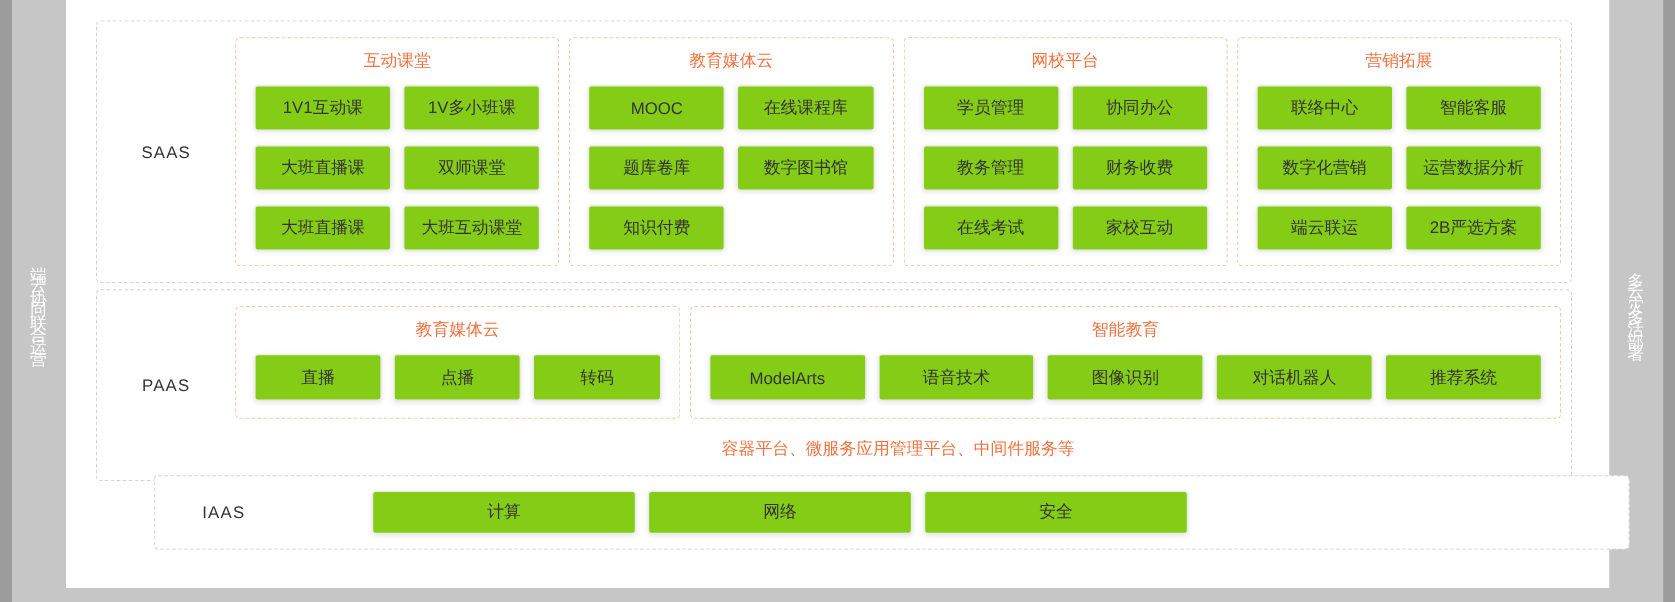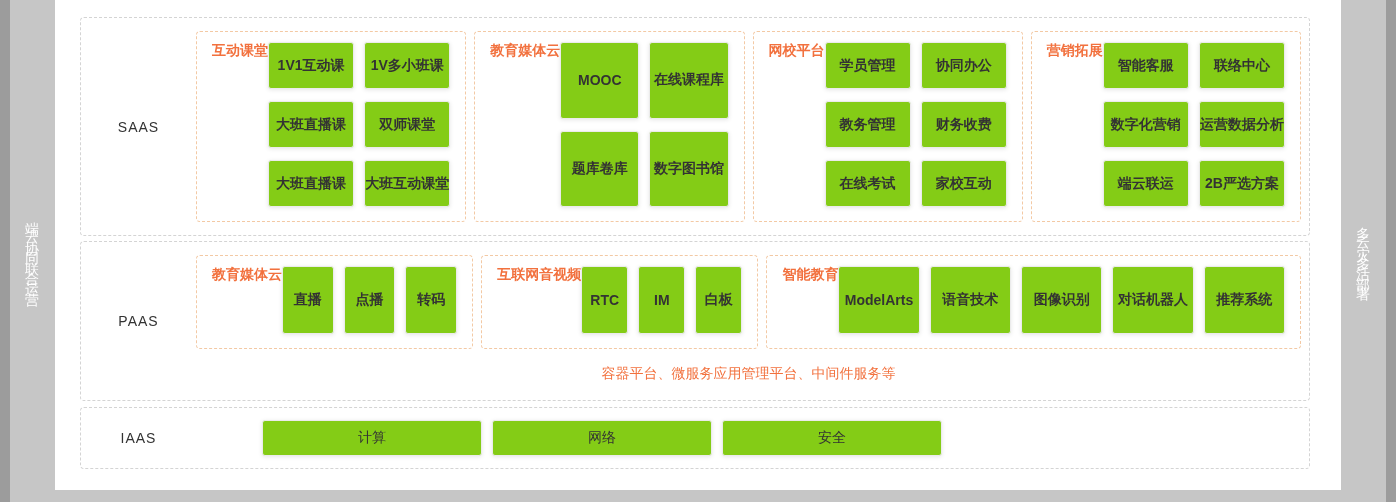--- a/index.html
+++ b/index.html
@@ -33,44 +33,43 @@
     background:#ffffff;
   }
 
   .layer {
     position:absolute; left:25px; width:1230px;
     border:1px dashed #d4d4d4; border-radius:4px;
     display:flex; background:#ffffff;
   }
   .layer.saas { top:17px; height:219px; }
   .layer.paas { top:241px; height:160px; }
-  .layer.iaas { top:407px; height:62px; }
+  .layer.iaas { top:396px; height:62px;margin-left:48px; }
 
   .layer-label {
     width:115px; flex:0 0 115px;
     display:flex; align-items:center; justify-content:center;
     font-size:14px; color:#333333; letter-spacing:1px;
   }
   .layer-body { flex:1; display:flex; flex-direction:column; min-width:0; }
 
   .groups-row {
     display:flex; gap:8px;
     padding:13px 8px 0 0;
     flex:0 0 auto;
   }
   .layer.saas .groups-row { height:100%; padding-bottom:13px; }
   .layer.paas .groups-row { height:107px; }
 
   .group {
     border:1px dashed #f3c9a4; border-radius:4px;
     padding:10px 15px 14px;
-    display:flex; flex-direction:row;
+    display:flex; flex-direction:column;
     flex:1 1 0; min-width:0;
     background:#ffffff;
-    font-weight:bold;
   }
   .group.wide { flex:2.05 1 0; }
 
   .group-title {
     text-align:center; color:#f2713e; font-size:14px;
     margin-bottom:11px; flex:0 0 auto;
   }
 
   .group-grid { display:grid; gap:12px 10px; flex:1; }
   .cols-2 { grid-template-columns:repeat(2,1fr); }
@@ -131,40 +130,41 @@
           </div>
         </div>
 
         <div class="group">
           <div class="group-title">教育媒体云</div>
           <div class="group-grid cols-2">
             <div class="item">MOOC</div>
             <div class="item">在线课程库</div>
             <div class="item">题库卷库</div>
             <div class="item">数字图书馆</div>
+            <div class="item">知识付费</div>
           </div>
         </div>
 
         <div class="group">
           <div class="group-title">网校平台</div>
           <div class="group-grid cols-2">
             <div class="item">学员管理</div>
             <div class="item">协同办公</div>
             <div class="item">教务管理</div>
             <div class="item">财务收费</div>
             <div class="item">在线考试</div>
             <div class="item">家校互动</div>
           </div>
         </div>
 
         <div class="group">
           <div class="group-title">营销拓展</div>
           <div class="group-grid cols-2">
+            <div class="item">联络中心</div>
             <div class="item">智能客服</div>
-            <div class="item">联络中心</div>
             <div class="item">数字化营销</div>
             <div class="item">运营数据分析</div>
             <div class="item">端云联运</div>
             <div class="item">2B严选方案</div>
           </div>
         </div>
 
       </div>
     </div>
   </section>
@@ -176,28 +176,20 @@
 
         <div class="group">
           <div class="group-title">教育媒体云</div>
           <div class="group-grid cols-3">
             <div class="item">直播</div>
             <div class="item">点播</div>
             <div class="item">转码</div>
           </div>
         </div>
 
-        <div class="group">
-          <div class="group-title">互联网音视频</div>
-          <div class="group-grid cols-3">
-            <div class="item">RTC</div>
-            <div class="item">IM</div>
-            <div class="item">白板</div>
-          </div>
-        </div>
 
         <div class="group wide">
           <div class="group-title">智能教育</div>
           <div class="group-grid cols-5">
             <div class="item">ModelArts</div>
             <div class="item">语音技术</div>
             <div class="item">图像识别</div>
             <div class="item">对话机器人</div>
             <div class="item">推荐系统</div>
           </div>

